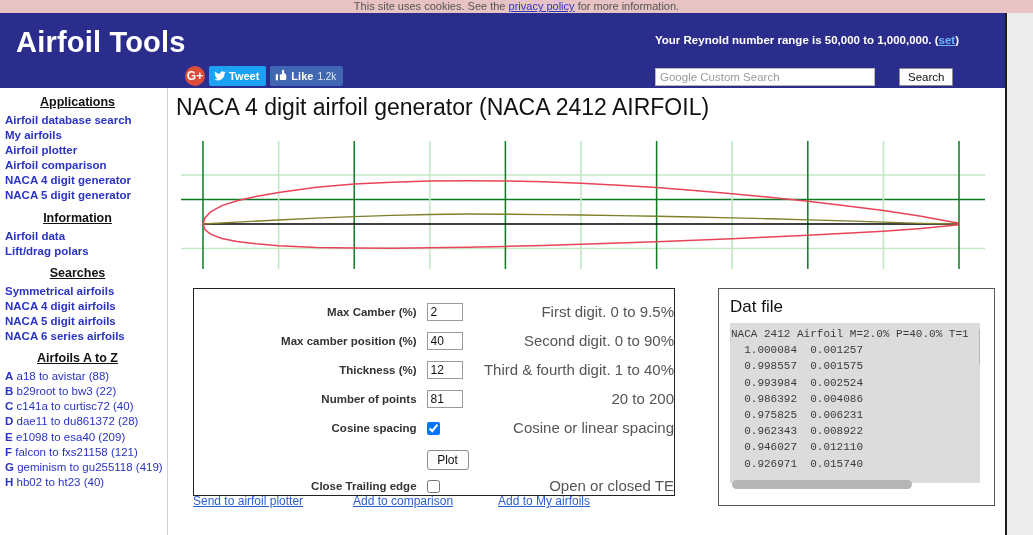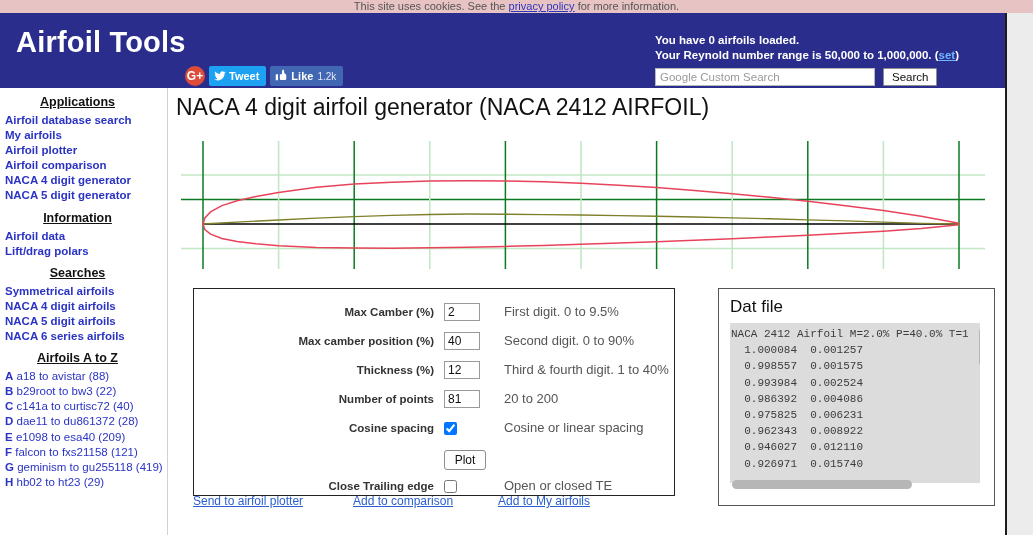--- a/index.html
+++ b/index.html
@@ -71,21 +71,21 @@
     height:20px;background:#4267b2;color:#fff;
     font-size:11px;font-weight:bold;
     display:flex;align-items:center;gap:4px;
     padding:0 7px 0 5px;border-radius:2px;
     box-sizing:border-box;
   }
   .like-count{font-weight:normal;opacity:.85;font-size:10px;}
   
   #hdr-right{position:absolute;left:655px;top:20px;color:#fff;font-size:11.5px;font-weight:bold;line-height:15px;}
   #hdr-right a{color:#6fb8ff;text-decoration:underline;}
-  #search-row{position:absolute;left:655px;top:55px;display:flex;align-items:flex-start;gap:8px;}
+  #search-row{position:absolute;left:655px;top:55px;display:flex;align-items:flex-start;gap:24px;}
   #search-input{
     width:220px;height:18px;
     border:1px solid #b9b9b9;background:#fff;
     font-size:11.5px;color:#9a9a9a;
     padding:0 4px;box-sizing:border-box;
     line-height:16px;
     font-family:"Liberation Sans", sans-serif;
   }
   #search-input::placeholder{color:#9a9a9a;}
   #search-button{
@@ -155,23 +155,24 @@
   .lbl{
     text-align:right;
     font-size:11.5px;font-weight:bold;color:#333;
     padding-right:10px !important;
     white-space:nowrap;
     width:240px;
     height:29px;
   }
   .fld{width:52px;}
   .hint{
-    font-size:13px;color:#555;
+    font-size:15px;color:#555;
     padding-left:8px !important;
     white-space:nowrap;
+    text-align:right;
   }
   input.txt{
     width:36px;height:18px;
     border:1px solid #9a9a9a;background:#fff;
     font-size:12px;color:#111;
     font-family:"Liberation Sans", sans-serif;
     padding:0 3px;box-sizing:border-box;
   }
   input.chk{
     width:13px;height:13px;margin:0;
@@ -267,21 +268,20 @@
           <svg width="12" height="12" viewBox="0 0 16 16">
               <path fill="#fff" d="M1 7h3v8H1V7zm5.5 0h1.9c.6 0 .9-.3.9-.8V3.4c0-1.5.9-2.4 2-2.4.5 0 .8.3.8.8v2.4c0 .6.2 1 .6 1.4l1.6 1.5c.4.4.7.9.7 1.5v3.9c0 1.3-.8 2.1-2.1 2.1H7.9c-.9 0-1.4-.4-1.4-1.2V7z"></path>
             </svg>
         </span>
         <span>Like</span>
         <span class="like-count">1.2k</span>
       </div>
     </div>
 
     <div id="hdr-right">
-      <div>You have 0 airfoils loaded.</div>
       <div><span>Your Reynold number range is 50,000 to 1,000,000. (</span><a href="#">set</a><span>)</span></div>
     </div>
 
     <div id="search-row">
       <input id="search-input" type="text" placeholder="Google Custom Search" style="">
       <button id="search-button">Search</button>
     </div>
   </div>
 
   <div id="body-split">
@@ -307,21 +307,21 @@
       <a class="side-link" href="#">NACA 6 series airfoils</a>
 
       <div class="side-head">Airfoils A to Z</div>
       <a class="az-link" href="#"><b>A</b> <span>a18 to avistar (88)</span></a>
       <a class="az-link" href="#"><b>B</b> <span>b29root to bw3 (22)</span></a>
       <a class="az-link" href="#"><b>C</b> <span>c141a to curtisc72 (40)</span></a>
       <a class="az-link" href="#"><b>D</b> <span>dae11 to du861372 (28)</span></a>
       <a class="az-link" href="#"><b>E</b> <span>e1098 to esa40 (209)</span></a>
       <a class="az-link" href="#"><b>F</b> <span>falcon to fxs21158 (121)</span></a>
       <a class="az-link" href="#"><b>G</b> <span>geminism to gu255118 (419)</span></a>
-      <a class="az-link" href="#"><b>H</b> <span>hb02 to ht23 (29)</span></a>
+      <a class="az-link" href="#"><b>H</b> <span>hb02 to ht23 (40)</span></a>
     </div>
 
     <div id="main">
 
       <div id="page-title">NACA 4 digit airfoil generator (NACA 2412 AIRFOIL)</div>
 
       <svg id="plot" viewBox="0 0 820 148" preserveAspectRatio="none">
         <g id="grid-minor-h">
             <line x1="8" y1="44" x2="812" y2="44" stroke="#c4e7c4" stroke-width="1.6"></line>
             <line x1="8" y1="68.5" x2="812" y2="68.5" stroke="#0b7a20" stroke-width="1.4"></line>

